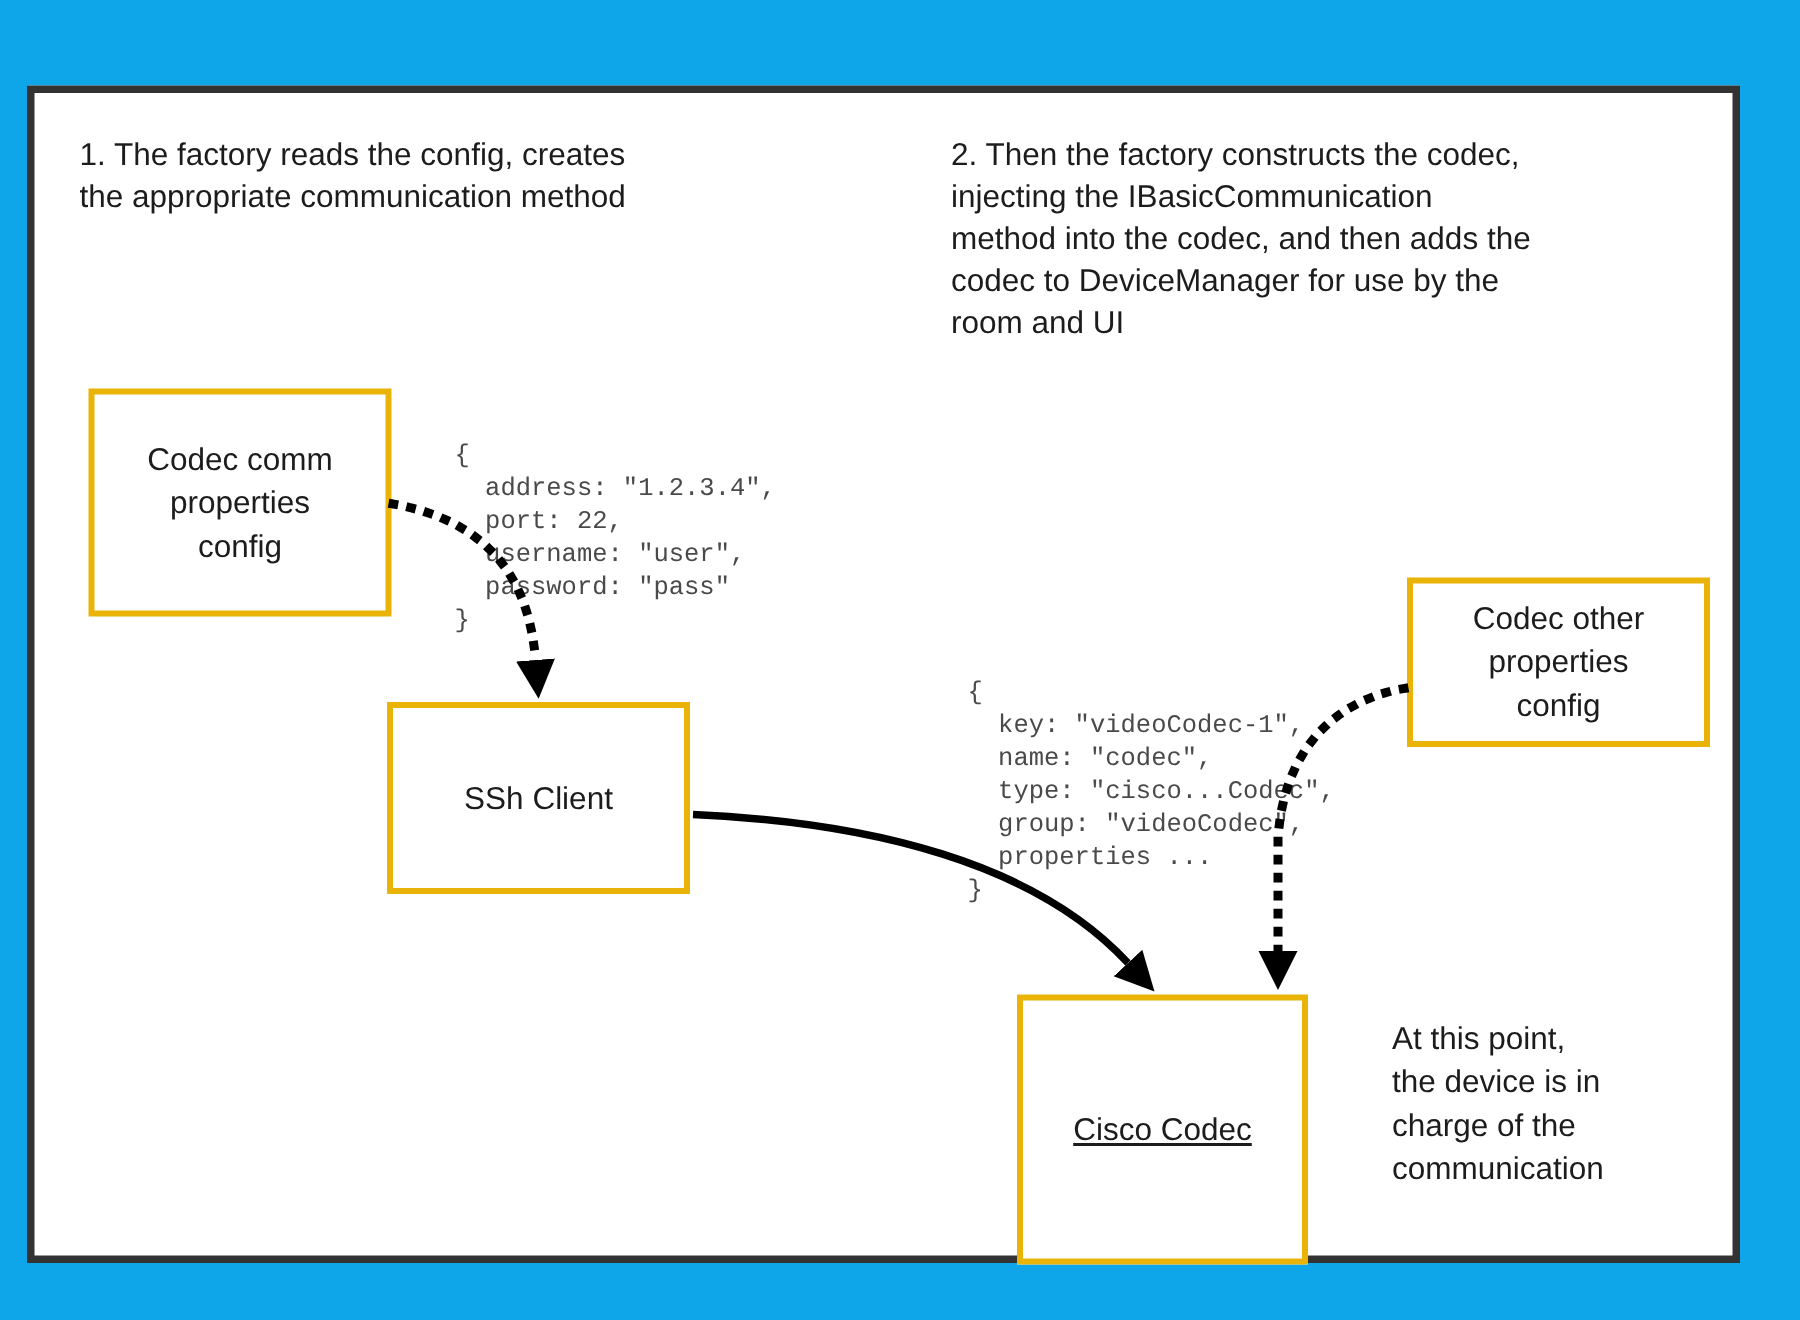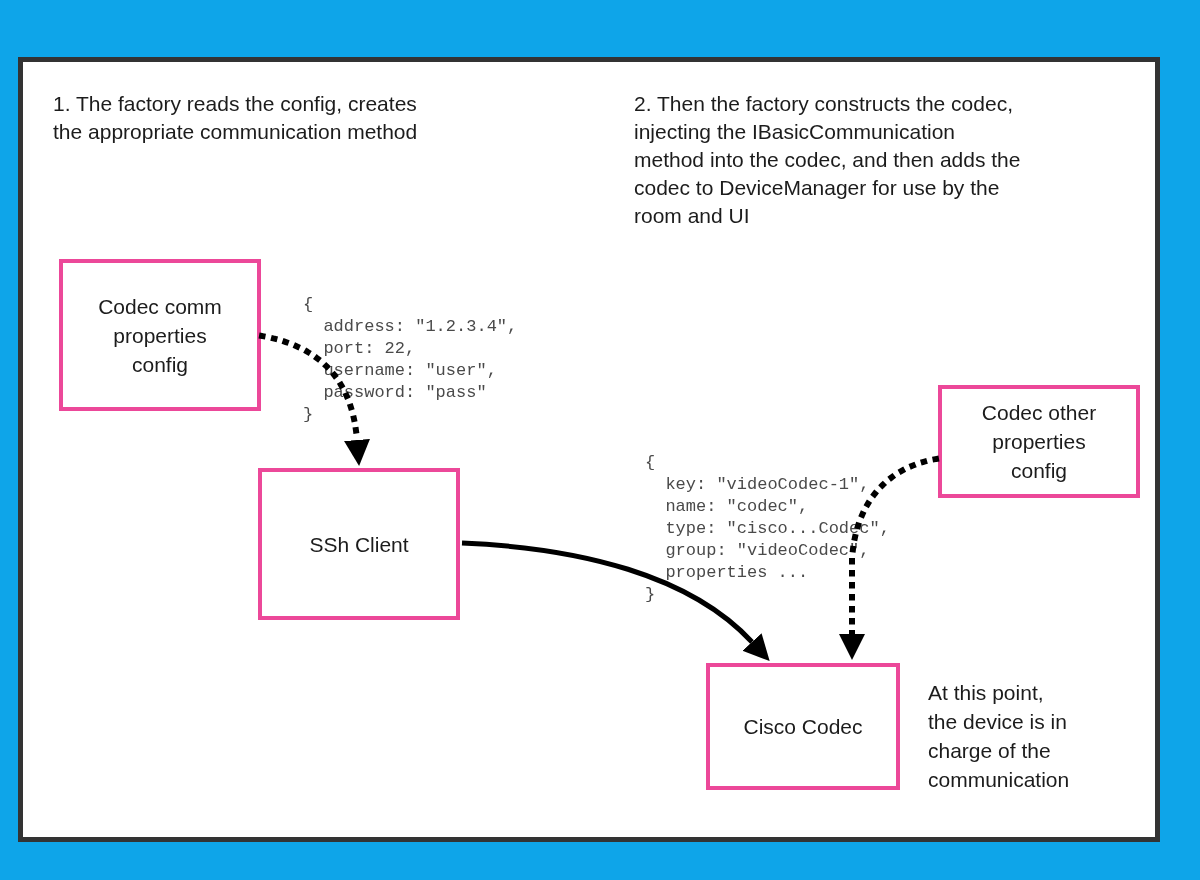--- a/index.html
+++ b/index.html
@@ -24,42 +24,42 @@
   }
   .note {
     position: absolute;
     font-size: 21px;
     line-height: 28px;
     color: #1c1c1c;
     white-space: pre-line;
   }
   .dbox {
     position: absolute;
-    border: 4px solid #ec4899;
+    border: 4px solid #eab308;
     background: #ffffff;
     display: flex;
     align-items: center;
     justify-content: center;
     text-align: center;
     font-size: 21px;
     line-height: 29px;
     color: #1c1c1c;
     white-space: pre-line;
   }
   .code {
     position: absolute;
     font-family: "Liberation Mono", "DejaVu Sans Mono", monospace;
     font-size: 17px;
     line-height: 22px;
     color: #4a4a4a;
     white-space: pre;
   }
   .box-codec-comm  { left: 59px;  top: 259px; width: 202px; height: 152px; }
-  .box-ssh-client  { left: 258px; top: 468px; width: 202px; height: 152px; }
-  .box-cisco-codec { left: 706px; top: 663px; width: 194px; height: 127px; }
+  .box-ssh-client  { left: 258px; top: 468px; width: 202px; height: 128px; }
+  .box-cisco-codec { left: 678px; top: 663px; width: 194px; height: 180px; text-decoration: underline; }
   .box-codec-other { left: 938px; top: 385px; width: 202px; height: 113px; }
   .note-step1 { left: 53px;  top: 90px;  width: 470px; }
   .note-step2 { left: 634px; top: 90px;  width: 480px; }
   .note-final { left: 928px; top: 678px; width: 240px; line-height: 29px; }
   .code-comm  { left: 303px; top: 294px; }
   .code-codec { left: 645px; top: 452px; }
   svg.arrows {
     position: absolute;
     left: 0; top: 0;
     width: 1200px; height: 880px;

